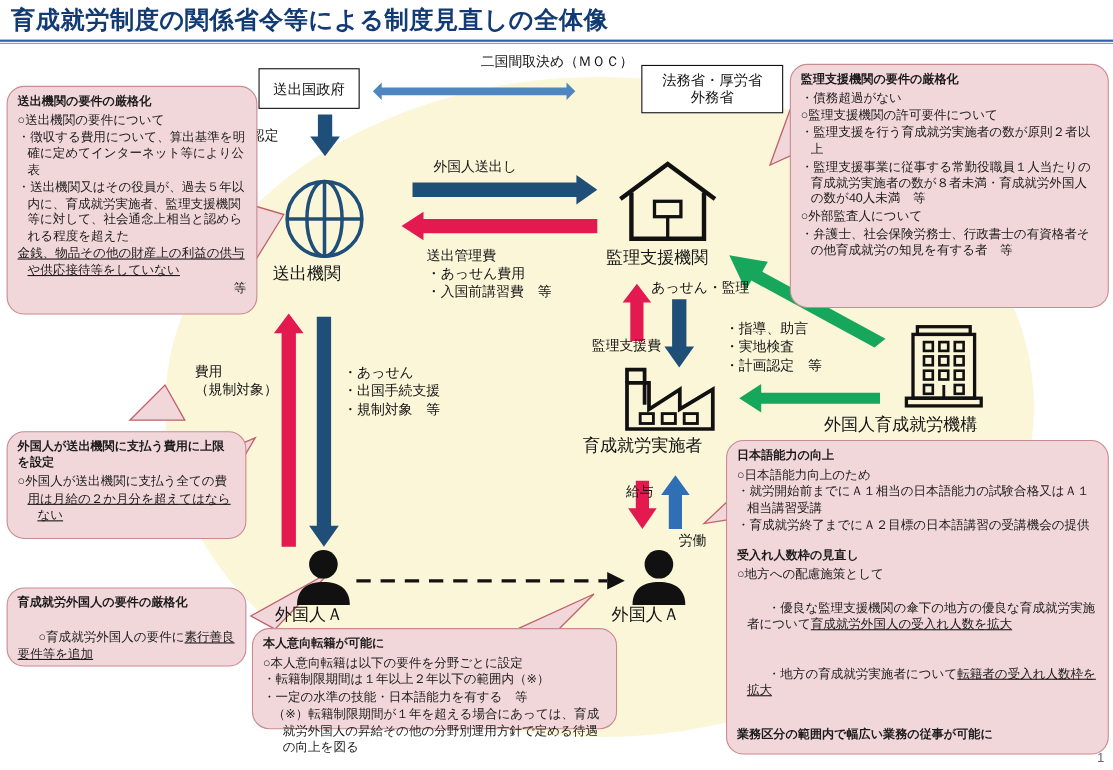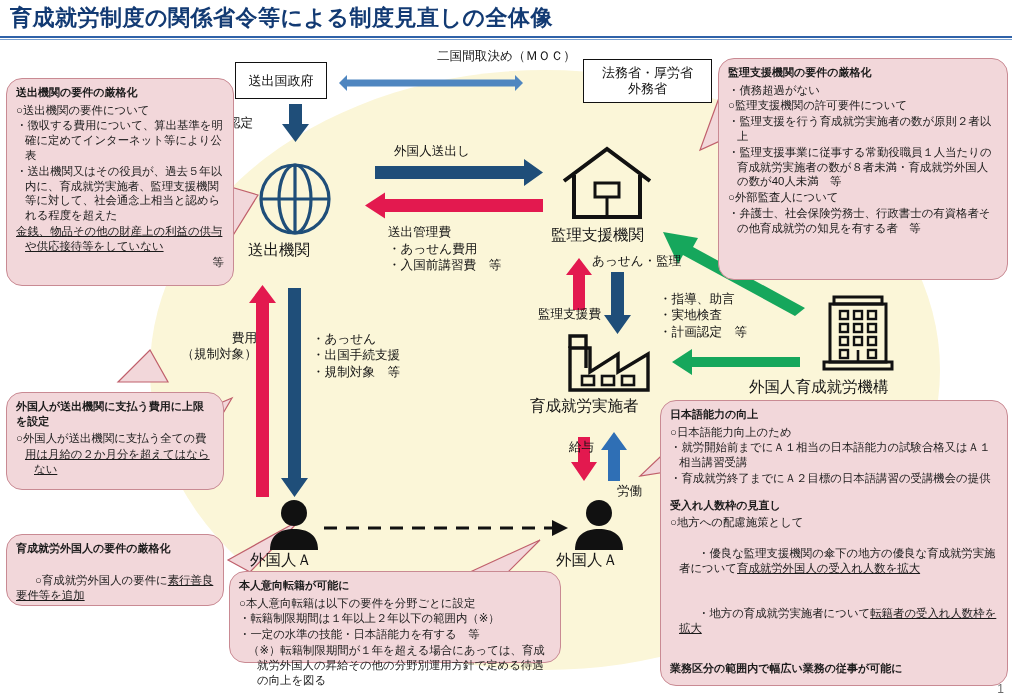--- a/index.html
+++ b/index.html
@@ -114,21 +114,21 @@
   
   .lbl {
     position: absolute;
     font-size: 12.6px;
     color: #141414;
     line-height: 1.3;
     z-index: 4;
     white-space: pre-line;
   }
   .lbl.big { font-size: 15.5px; }
-  .lbl.c { text-align: right; }
+  .lbl.c { text-align: left; }
 
   
   .icon-wrap { position: absolute; z-index: 3; }
 
   .pagenum {
     position: absolute;
     right: 8px; bottom: 4px;
     font-size: 12px;
     color: #6b6b6b;
     z-index: 9;

